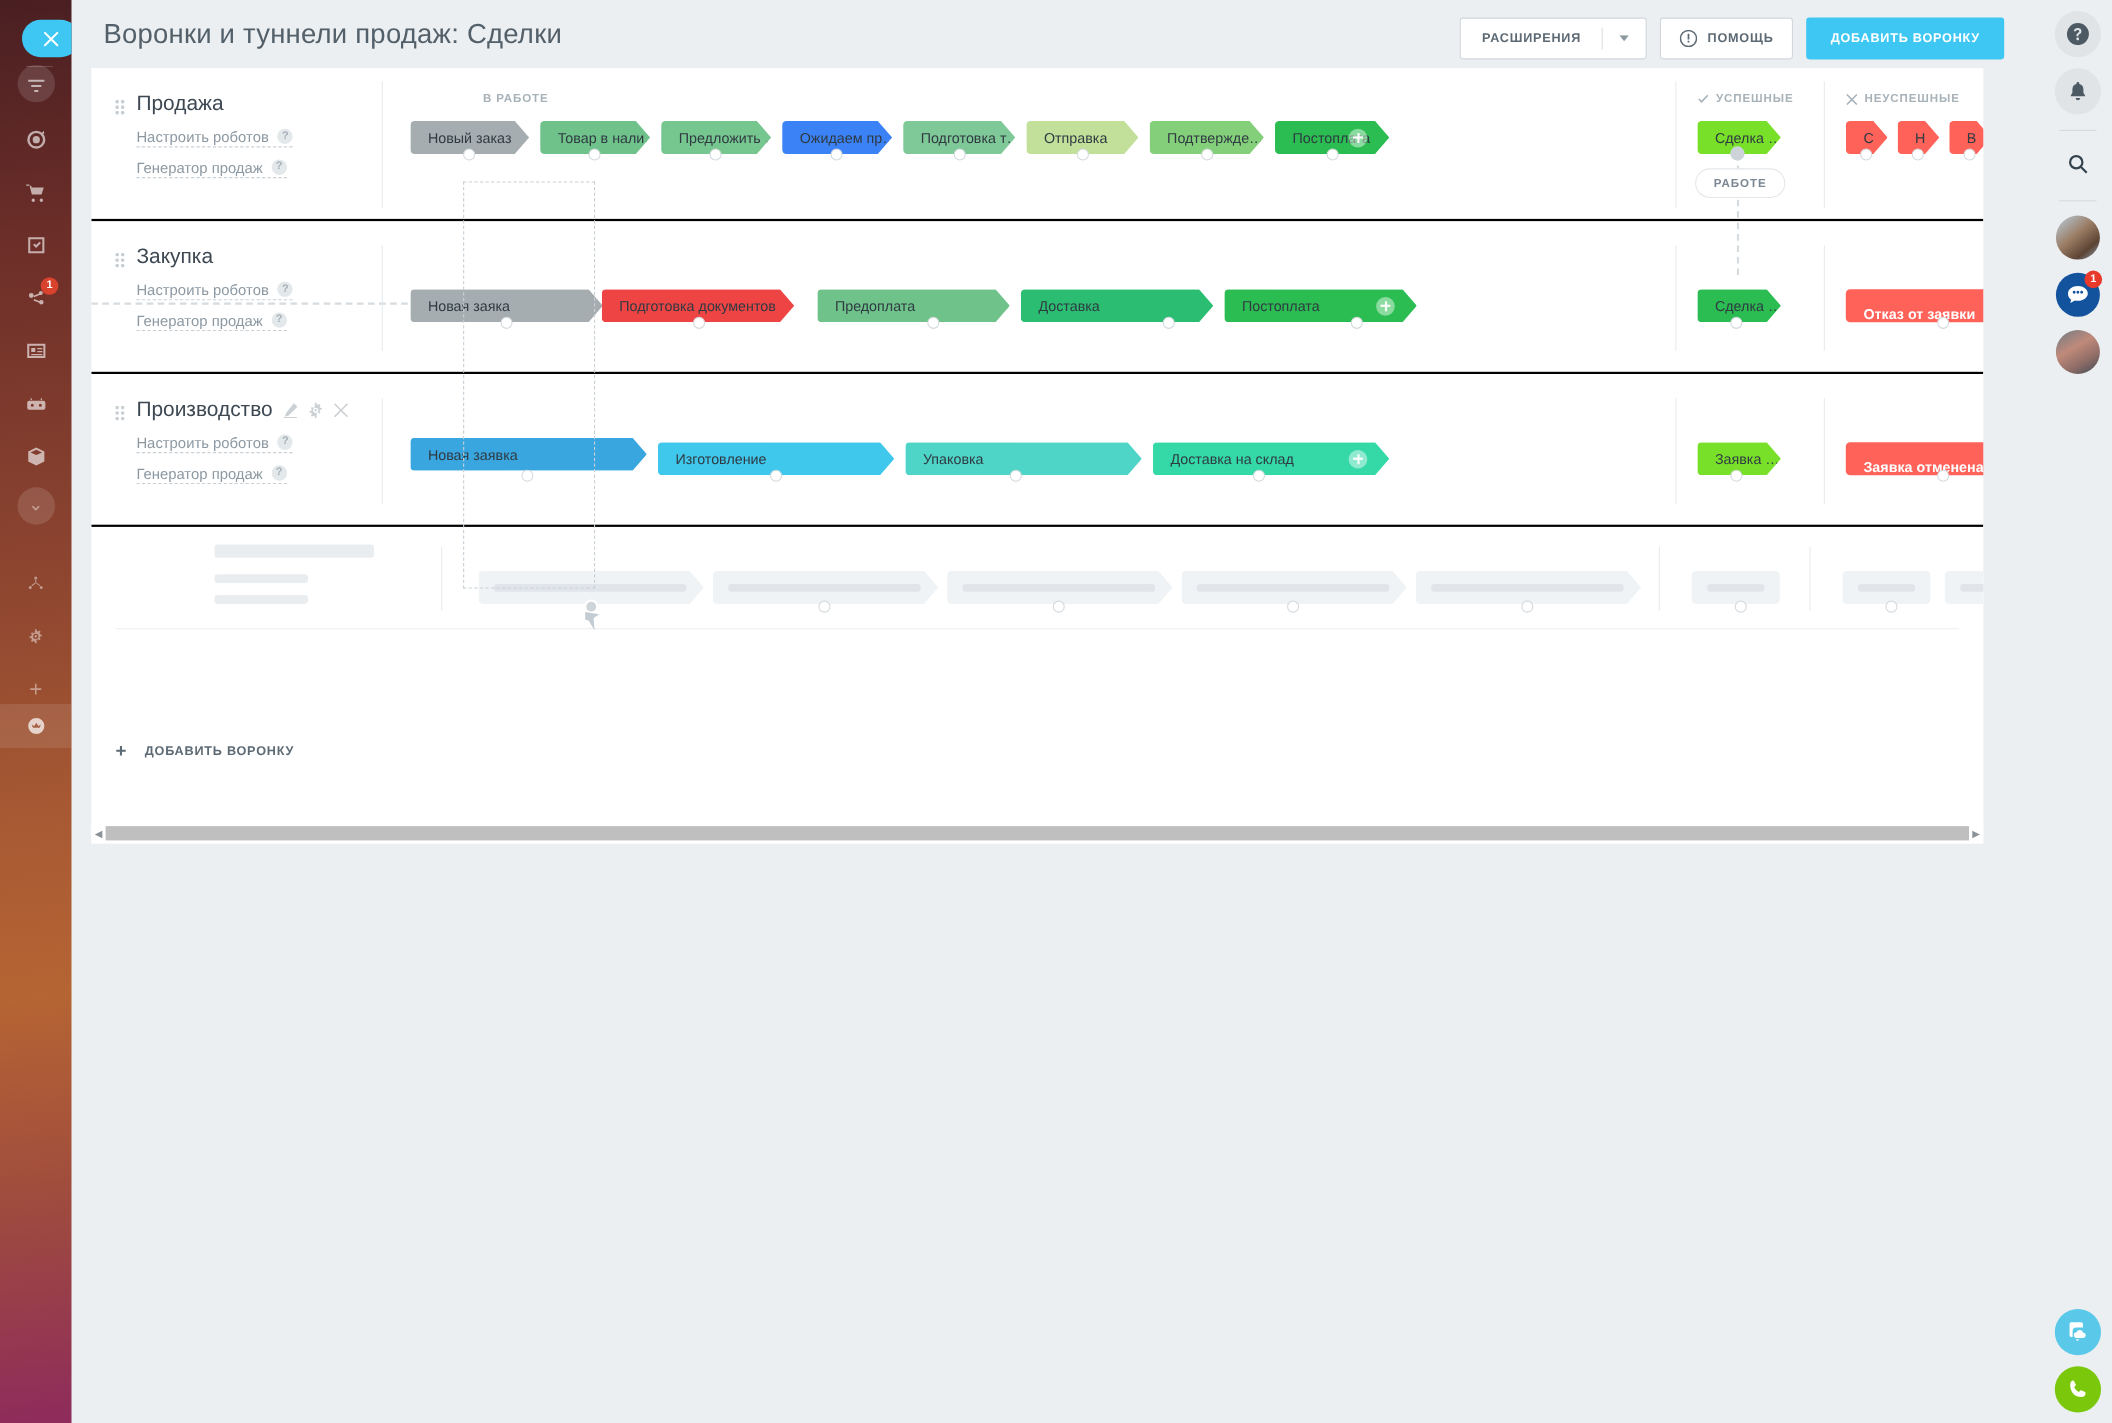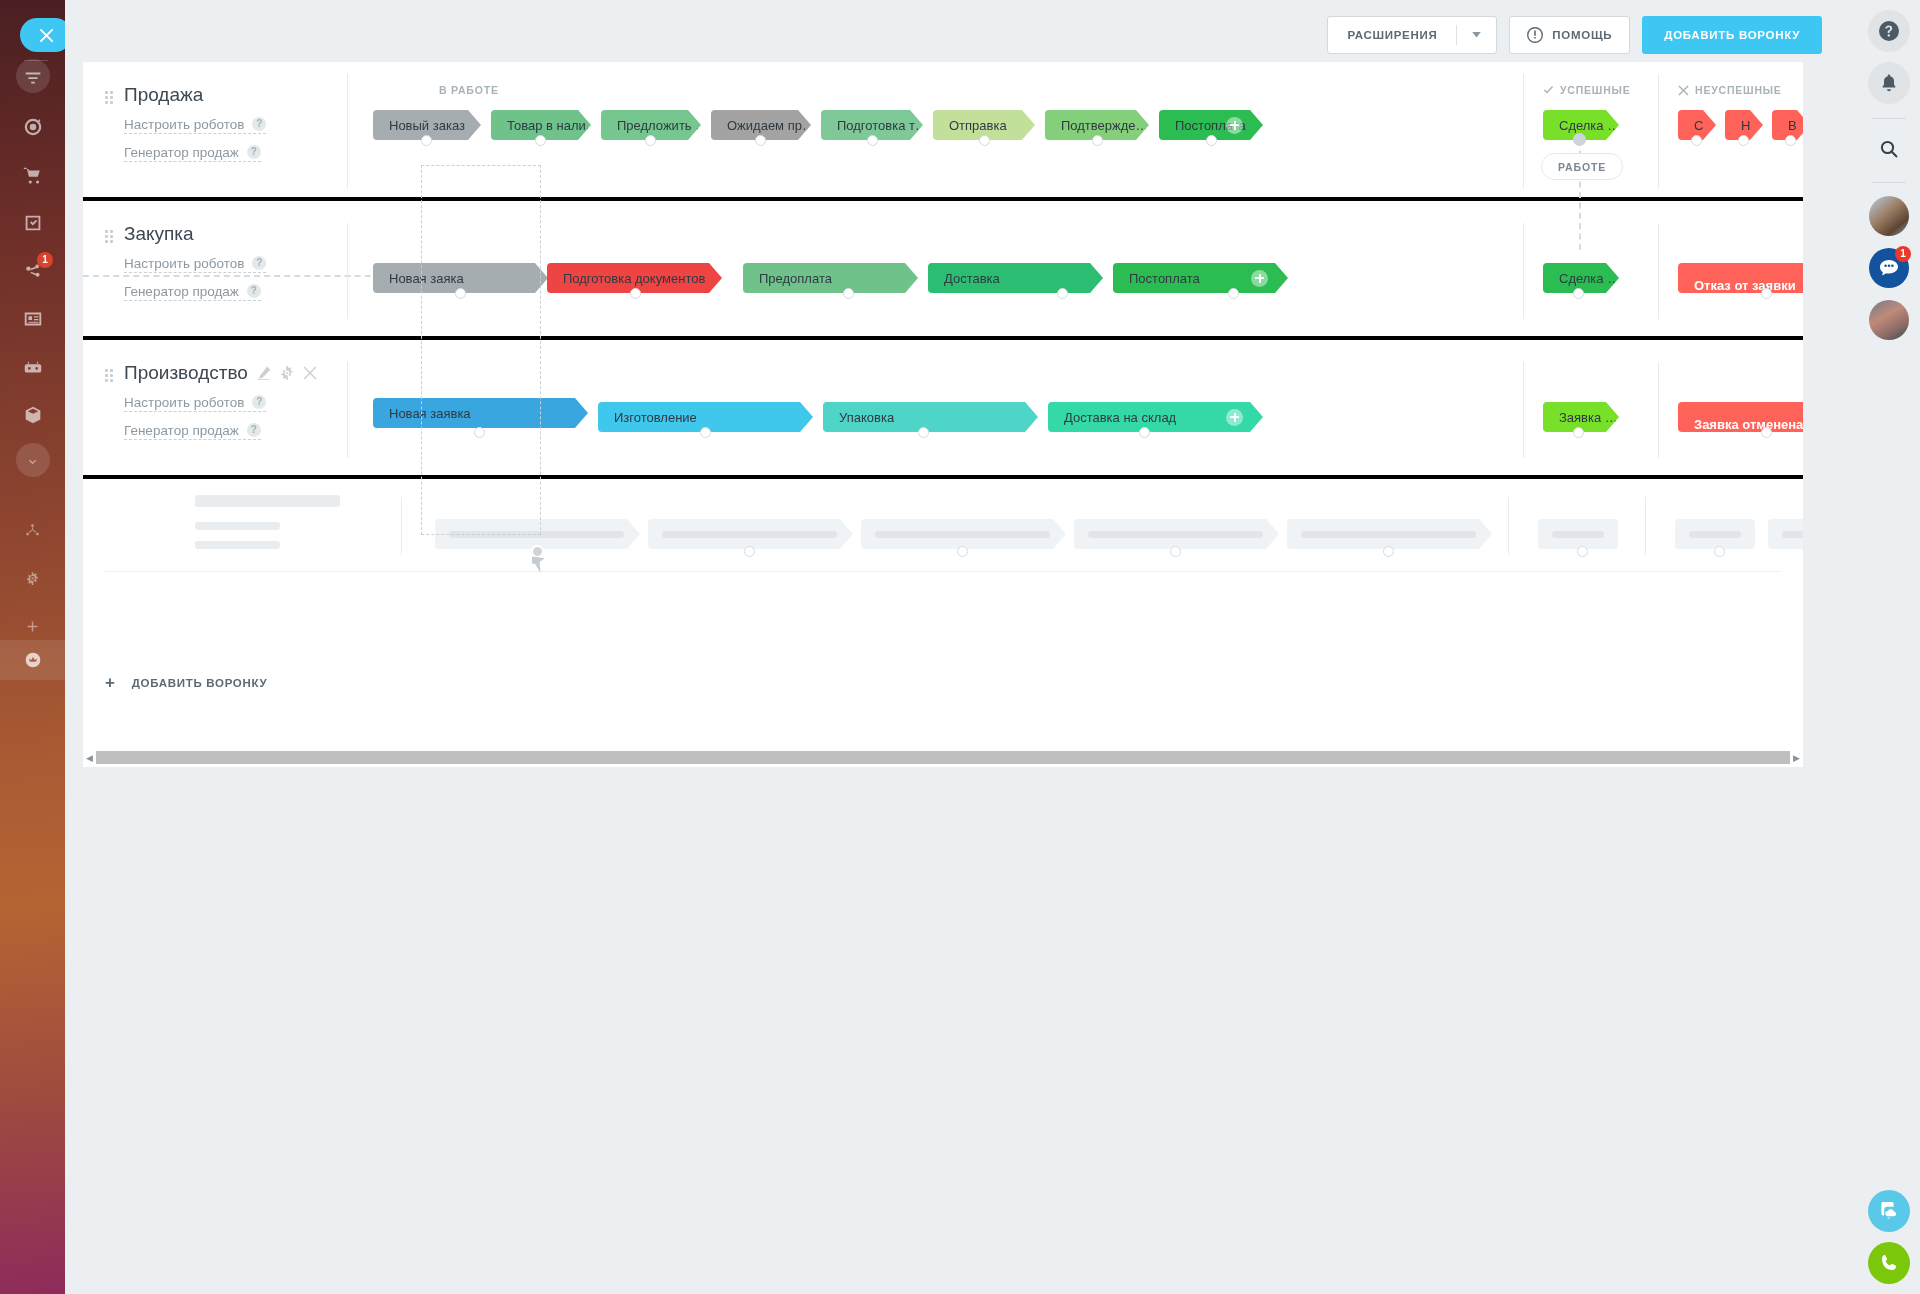--- a/index.html
+++ b/index.html
@@ -118,21 +118,21 @@
   }
 
   
   .card {
     position: absolute; left: 83px; top: 62px; width: 1720px; height: 700px;
     background: #fff;
   }
   .card-scroll { position: relative; width: 100%; height: 663px; overflow: hidden; }
 
   .row {
-    position: relative; height: 139px; border-bottom: 4px solid #000000;
+    position: relative; height: 139px; border-bottom: 2px solid #000000;
   }
   .row.row-skel { border-bottom: none; }
 
   .row-head { position: absolute; left: 0; top: 0; width: 255px; padding: 22px 0 0 22px; }
   .drag-dots {
     position: absolute; left: 22px; top: 29px; width: 8px; height: 12px;
     display: grid; grid-template-columns: 3px 3px; gap: 2px 2px;
   }
   .drag-dots i { width: 3px; height: 3px; background: #c6ced4; border-radius: 1px; display: block; }
   .funnel-name {
@@ -304,20 +304,21 @@
         </svg>
     </div>
     <div class="rail-crown" style="top:640px">
       <svg viewBox="0 0 24 24">
           <path d="M12 4a8 8 0 018 8 8 8 0 01-16 0 8 8 0 018-8zm-4.6 6.4l1.3 3.4h6.6l1.3-3.4-2.6 1.6L12 8.8l-2 3.2z"></path>
         </svg>
     </div>
   </div>
 
   <div class="header">
+    <div class="page-title">Воронки и туннели продаж: Сделки</div>
     <div class="hdr-actions">
       <div class="btn btn-ext">
         <span class="lbl">РАСШИРЕНИЯ</span>
         <span class="split"></span>
         <span class="caret">
           <svg viewBox="0 0 10 7">
               <path d="M0 0h10L5 6.5z"></path>
             </svg>
         </span>
       </div>
@@ -384,21 +385,21 @@
             </div>
           <div class="knob" style="left:48px;  top:73px"></div>
           <div class="chip" style="left:118px; width:100px; top:48px; background:#6ec28a">
               <span>Товар в нали…</span>
             </div>
           <div class="knob" style="left:162px; top:73px"></div>
           <div class="chip" style="left:228px; width:100px; top:48px; background:#76c68f">
               <span>Предложить …</span>
             </div>
           <div class="knob" style="left:272px; top:73px"></div>
-          <div class="chip" style="left:338px; width:100px; top:48px; background:#a3a3a3">
+          <div class="chip" style="left:338px; width:100px; top:48px; background:#3b82f6">
               <span>Ожидаем пр…</span>
             </div>
           <div class="knob" style="left:382px; top:73px"></div>
           <div class="chip" style="left:448px; width:102px; top:48px; background:#7fc998">
               <span>Подготовка т…</span>
             </div>
           <div class="knob" style="left:494px; top:73px"></div>
           <div class="chip" style="left:560px; width:102px; top:48px; background:#c2e09a">
               <span>Отправка</span>
             </div>

